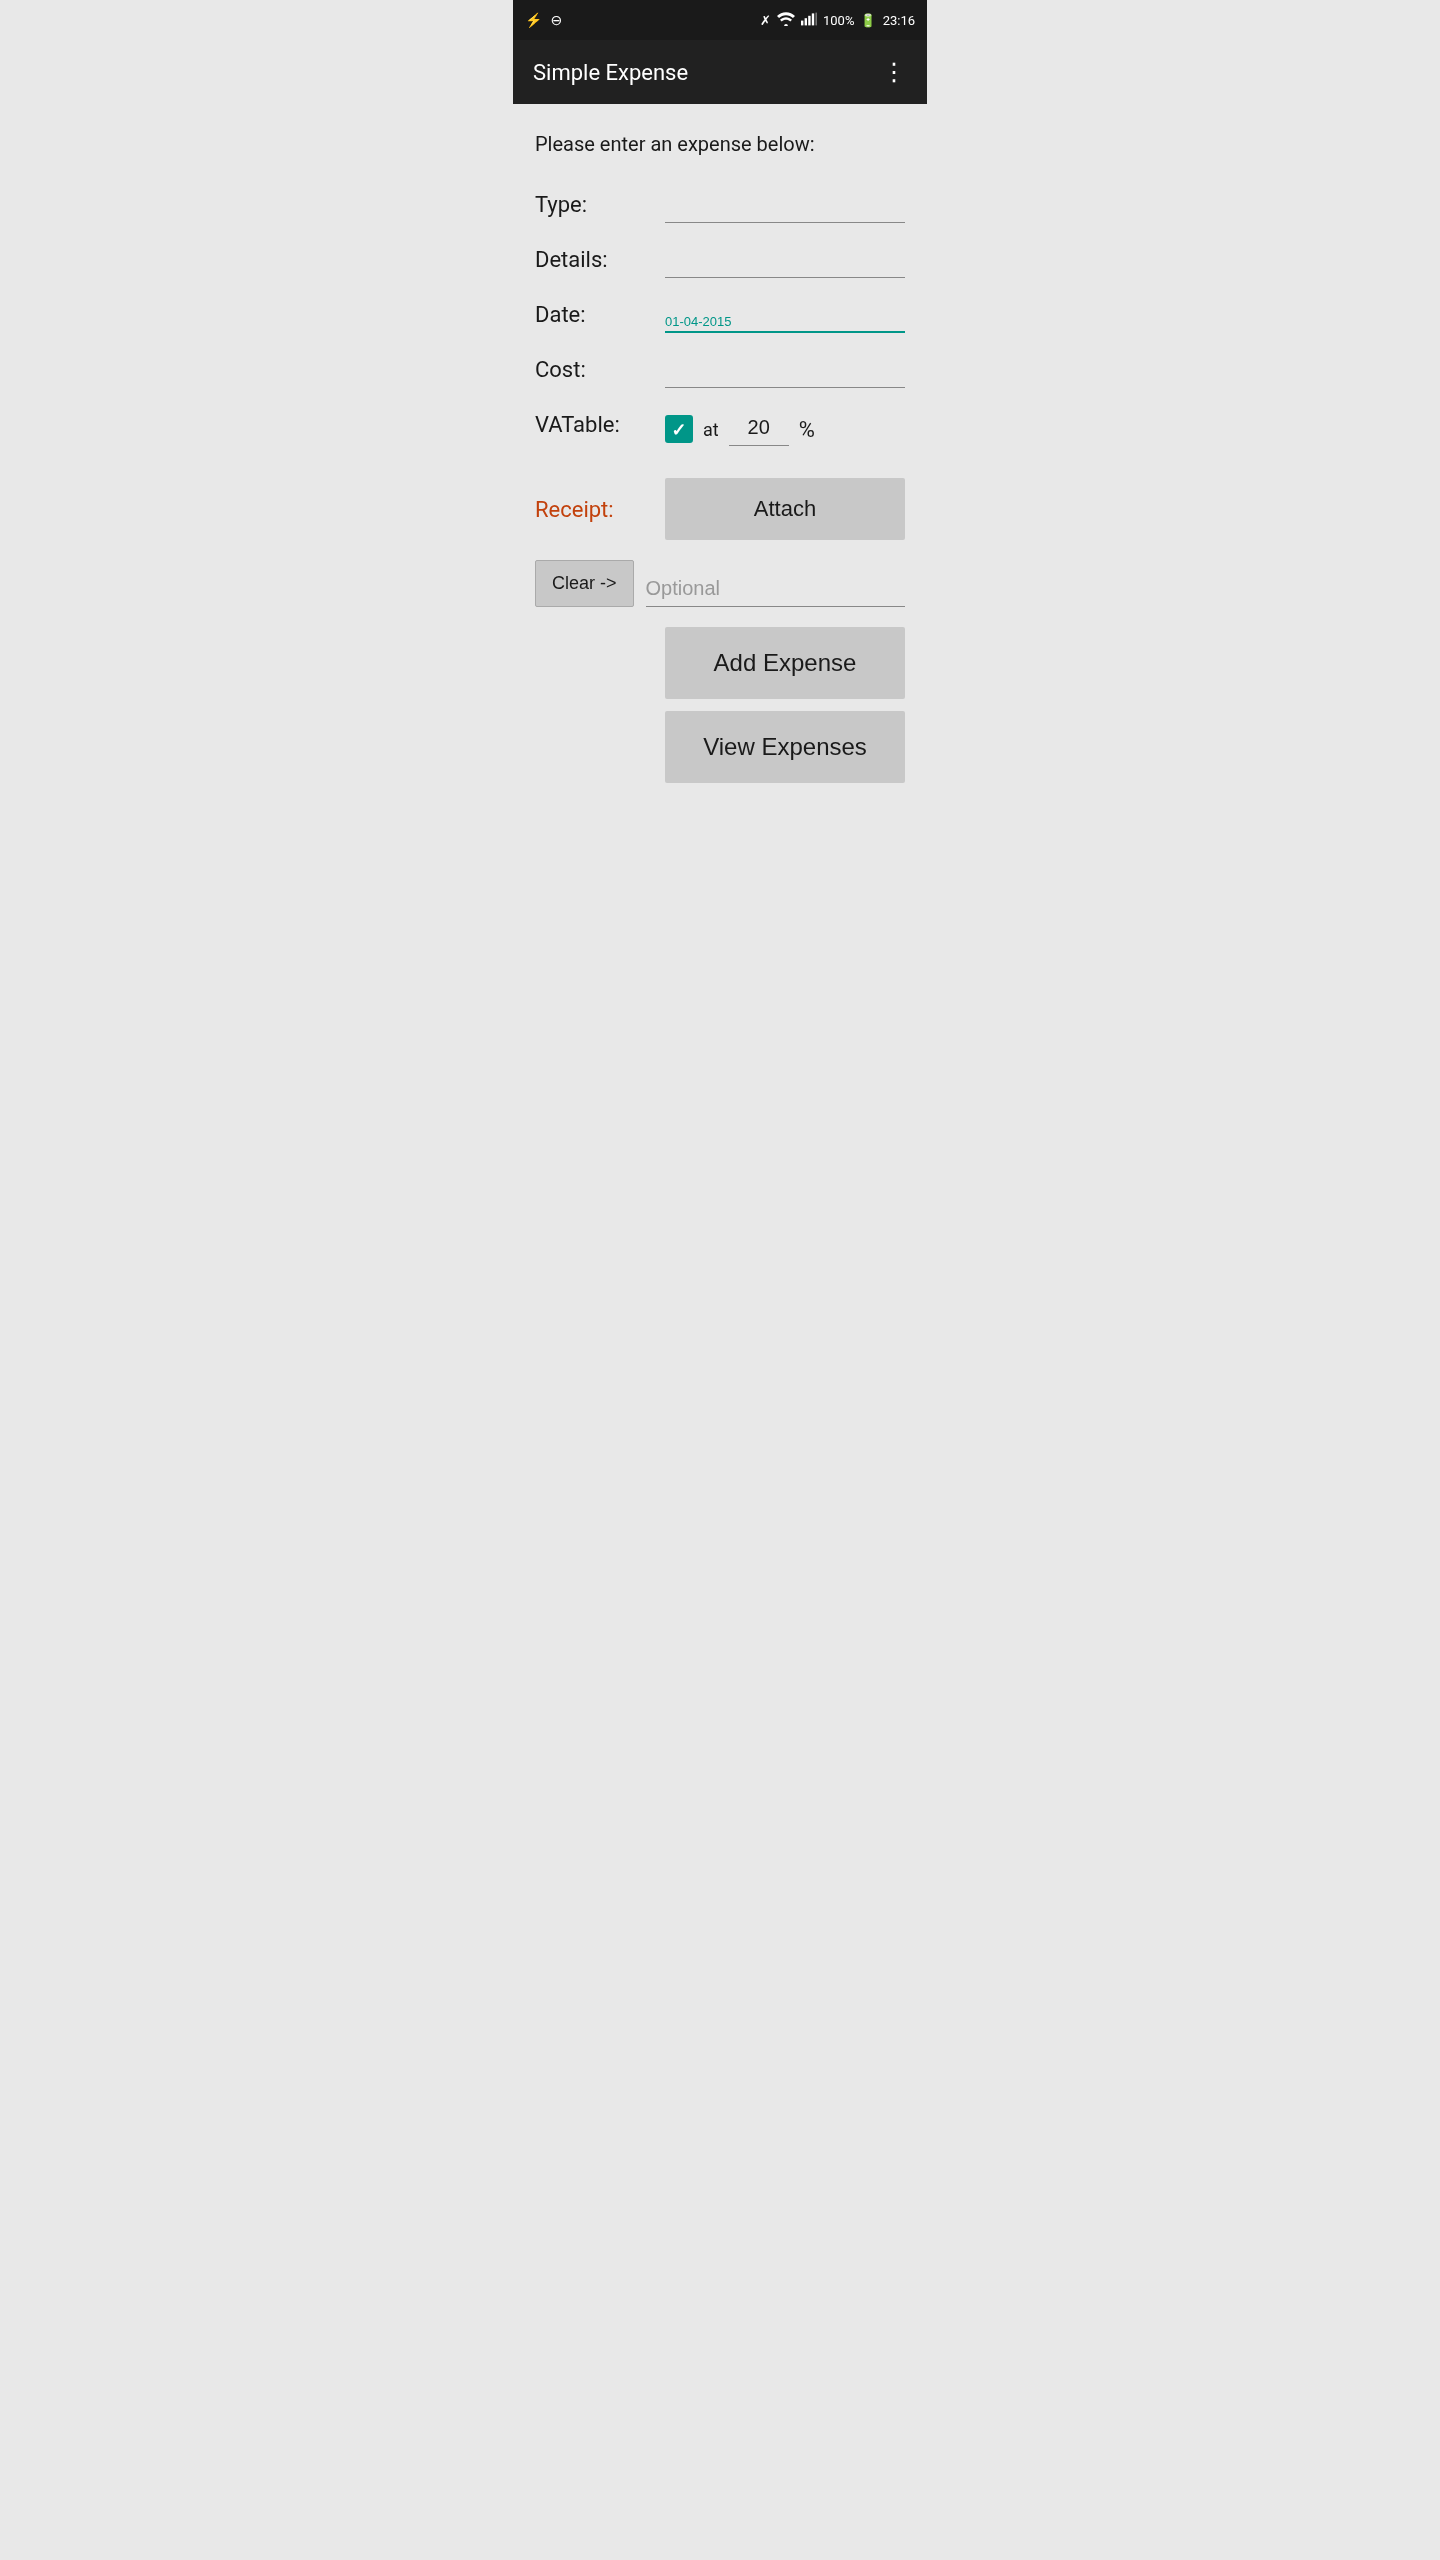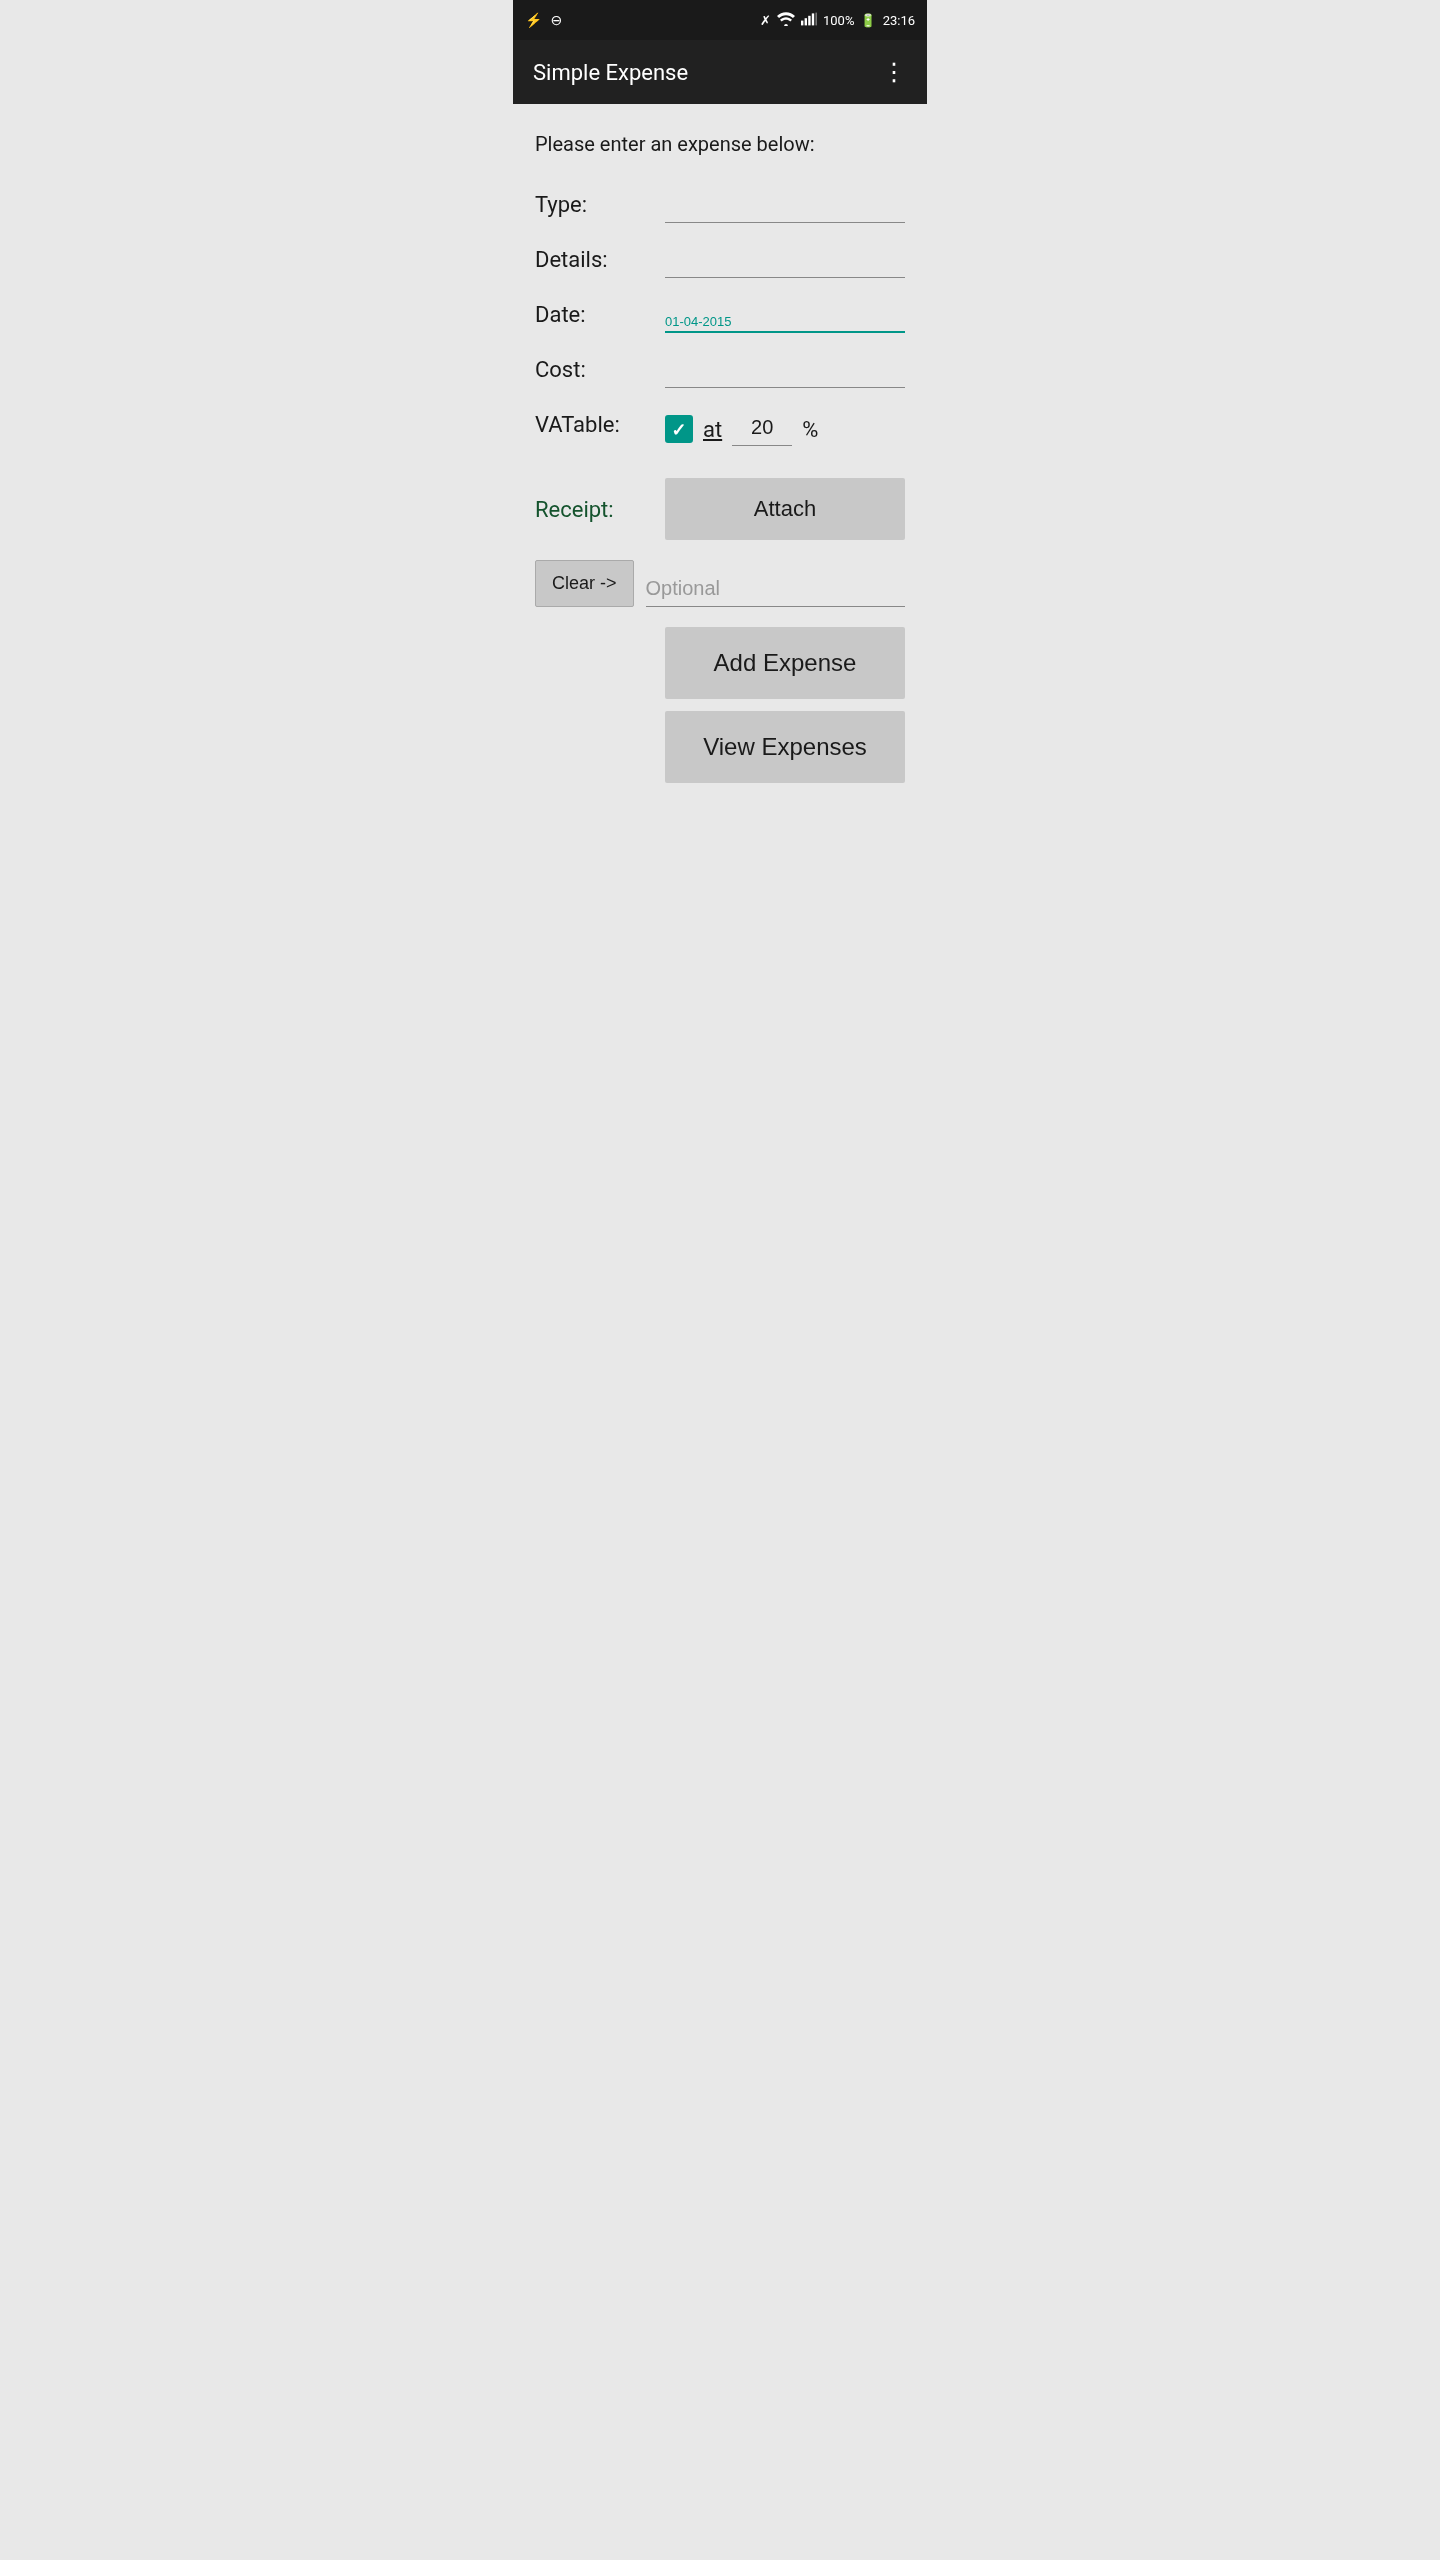--- a/index.html
+++ b/index.html
@@ -158,23 +158,22 @@
       flex-shrink: 0;
     }
 
     .checkmark {
       color: #ffffff;
       font-size: 18px;
       font-weight: bold;
     }
 
     .at-text {
-      font-size: 22px;
-      color: #1a1a1a;
-      text-decoration: underline;
+      font-size: 18px;
+      color: #1a1a1a;
     }
 
     .vat-input {
       width: 60px;
       background: transparent;
       border: none;
       border-bottom: 1px solid #888888;
       font-size: 20px;
       color: #1a1a1a;
       text-align: center;
@@ -189,21 +188,21 @@
 
     
     .receipt-row {
       display: flex;
       align-items: center;
       margin-bottom: 20px;
     }
 
     .receipt-label {
       font-size: 22px;
-      color: #14532d;
+      color: #c2410c;
       width: 130px;
       flex-shrink: 0;
     }
 
     .attach-button {
       flex: 1;
       background-color: #c8c8c8;
       border: none;
       padding: 18px 0;
       font-size: 22px;

